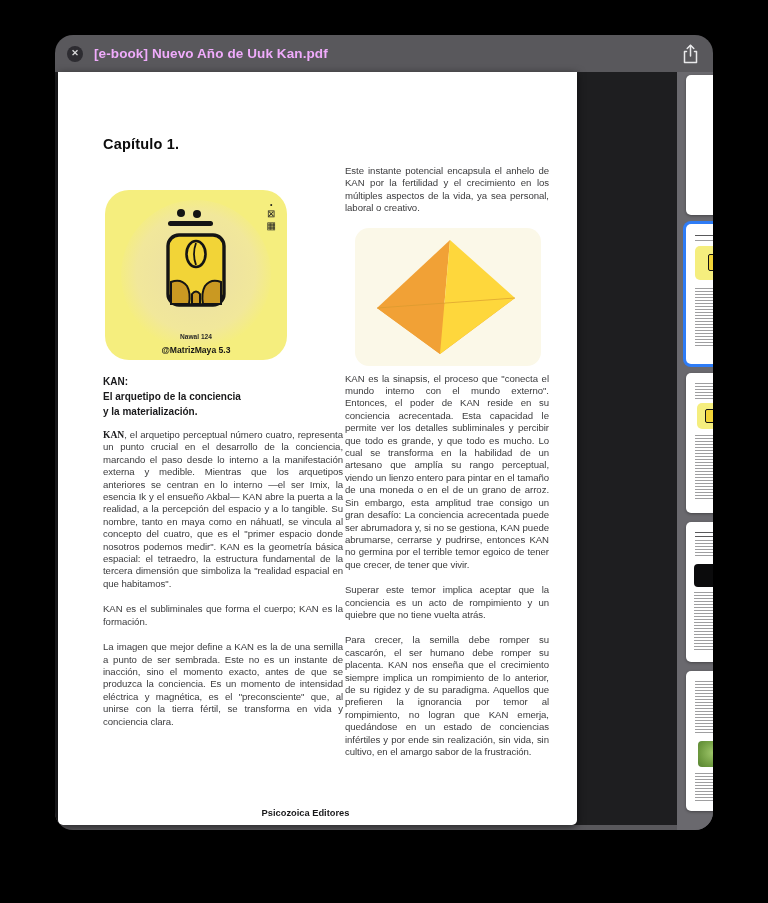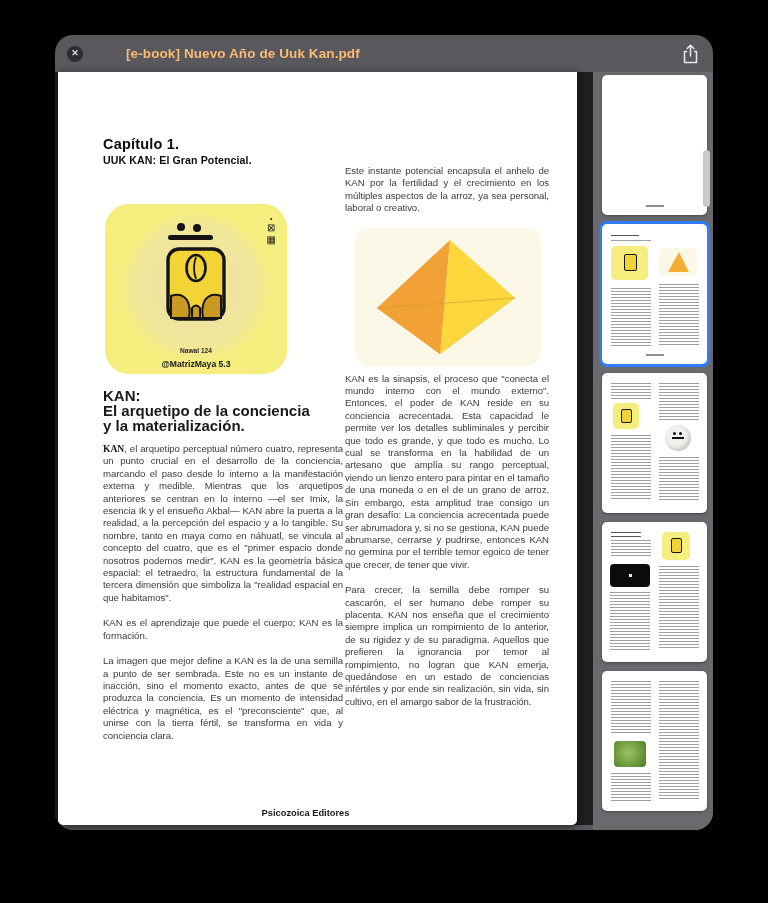--- a/index.html
+++ b/index.html
@@ -9,34 +9,34 @@
   }
   .window{
     position:absolute;left:55px;top:35px;width:658px;height:795px;
     background:#59585c;border-radius:18px;overflow:hidden;
     box-shadow:0 18px 40px rgba(0,0,0,.8);
   }
   
   .titlebar{position:absolute;left:0;top:0;right:0;height:37px;display:flex;align-items:center;padding:0 12px;box-sizing:border-box;gap:11px;}
   .close-btn{width:16px;height:16px;border-radius:50%;background:#2d2c31;display:flex;align-items:center;justify-content:center;cursor:pointer;flex:0 0 auto;}
   .close-btn span{color:#d9d9db;font-size:9px;font-weight:bold;line-height:1;}
-  .win-title{color:#fdba74;font-size:13.5px;font-weight:bold;letter-spacing:.1px;white-space:nowrap;margin-left:32px;}
+  .win-title{color:#f0abfc;font-size:13.5px;font-weight:bold;letter-spacing:.1px;white-space:nowrap;}
   .share-btn{margin-left:auto;width:22px;height:22px;display:flex;align-items:center;justify-content:center;cursor:pointer;}
   
   .content{position:absolute;left:0;top:37px;right:0;bottom:0;display:flex;}
-  .pdf-canvas{width:538px;height:753px;background:#1e1e20;position:relative;flex:0 0 auto;}
+  .pdf-canvas{width:622px;height:753px;background:#1e1e20;position:relative;flex:0 0 auto;}
   .doc-page{
     position:absolute;left:3px;top:0;width:519px;height:753px;background:#fff;
     border-radius:0 0 5px 5px;box-shadow:0 2px 8px rgba(0,0,0,.6);
   }
   .col-left{position:absolute;left:45px;top:63px;width:240px;}
   .col-right{position:absolute;left:287px;top:93px;width:204px;}
   h1.chap{margin:0;font-size:14.5px;line-height:18px;color:#0c0c0c;letter-spacing:.2px;}
   h2.chapsub{margin:0 0 0 0;font-size:10.6px;line-height:14px;color:#0c0c0c;letter-spacing:.1px;}
-  .section-heading{margin:14px 0 10px 0;font-size:15px;line-height:15px;font-weight:bold;color:#19191b;white-space:pre-line;}
+  .section-heading{margin:14px 0 10px 0;font-size:10px;line-height:15px;font-weight:bold;color:#19191b;white-space:pre-line;}
   p.body{margin:0 0 13px 0;font-size:9.6px;line-height:12.4px;color:#3b3b3d;text-align:justify;letter-spacing:-.05px;}
   p.body strong{color:#1c1c1e;font-family:Liberation Serif, serif;}
   .page-footer{position:absolute;left:0;top:736px;width:495px;text-align:center;font-size:9.3px;font-weight:bold;color:#1a1a1c;}
   
   .nawal-card{position:relative;width:182px;height:170px;margin:37px 0 0 2px;background:#f5ee7e;border-radius:24px;overflow:hidden;}
   .nawal-card::before{content:"";position:absolute;left:16px;top:10px;width:150px;height:150px;border-radius:50%;
     background:radial-gradient(circle at 50% 48%, rgba(233,220,170,.9) 0%, rgba(238,226,178,.55) 55%, rgba(245,238,126,0) 72%);}
   .nc-dot{position:absolute;width:8px;height:8px;border-radius:50%;background:#141414;}
   .nc-bar{position:absolute;left:63px;top:31px;width:45px;height:5px;border-radius:3px;background:#141414;}
   .nc-glyph{position:absolute;left:61px;top:43px;}
@@ -88,21 +88,20 @@
     </div>
   </div>
 
   <div class="content">
 
     <div class="pdf-canvas">
       <div class="doc-page">
 
         <div class="col-left">
           <h1 class="chap">Capítulo 1.</h1>
-          <h2 class="chapsub">UUK KAN: El Gran Potencial.</h2>
 
           <div class="nawal-card">
             <span class="nc-dot" style="left:72px;top:19px;"></span>
             <span class="nc-dot" style="left:88px;top:20px;"></span>
             <span class="nc-bar"></span>
             <svg class="nc-glyph" width="60" height="74" viewBox="0 0 60 74">
               <rect x="2" y="2" width="56" height="70" rx="11" fill="#f2d437" stroke="#141414" stroke-width="3.4"></rect>
               <path d="M5 71 V49 Q15 45 21 53 Q25 60 23 71 Z" fill="#ca9922" stroke="#141414" stroke-width="2"></path>
               <path d="M55 71 V49 Q45 45 39 53 Q35 60 37 71 Z" fill="#ca9922" stroke="#141414" stroke-width="2"></path>
               <path d="M26 71 V61 Q30 56 34 61 V71 Z" fill="#ca9922" stroke="#141414" stroke-width="2"></path>
@@ -116,37 +115,38 @@
             </div>
             <div class="nc-sub">Nawal 124</div>
             <div class="nc-credit">@MatrizMaya 5.3</div>
           </div>
 
           <h3 class="section-heading">KAN:
 El arquetipo de la conciencia
 y la materialización.</h3>
 
           <p class="body"><strong>KAN</strong><span>, el arquetipo perceptual número cuatro, representa un punto crucial en el desarrollo de la conciencia, marcando el paso desde lo interno a la manifestación externa y medible. Mientras que los arquetipos anteriores se centran en lo interno —el ser Imix, la esencia Ik y el ensueño Akbal— KAN abre la puerta a la realidad, a la percepción del espacio y a lo tangible. Su nombre, tanto en maya como en náhuatl, se vincula al concepto del cuatro, que es el "primer espacio donde nosotros podemos medir". KAN es la geometría básica espacial: el tetraedro, la estructura fundamental de la tercera dimensión que simboliza la "realidad espacial en que habitamos".</span></p>
-          <p class="body">KAN es el aprendizaje que puede el cuerpo; KAN es la formación.</p>
+          <p class="body">KAN es el subliminales que forma el cuerpo; KAN es la formación.</p>
           <p class="body">La imagen que mejor define a KAN es la de una semilla a punto de ser sembrada. Este no es un instante de inacción, sino el momento exacto, antes de que se produzca la conciencia. Es un momento de intensidad eléctrica y magnética, es el "preconsciente" que, al unirse con la tierra fértil, se transforma en vida y conciencia clara.</p>
         </div>
 
         <div class="col-right">
-          <p class="body">Este instante potencial encapsula el anhelo de KAN por la fertilidad y el crecimiento en los múltiples aspectos de la arroz, ya sea personal, laboral o creativo.</p>
+          <p class="body">Este instante potencial encapsula el anhelo de KAN por la fertilidad y el crecimiento en los múltiples aspectos de la vida, ya sea personal, laboral o creativo.</p>
 
           <div class="tetra-box">
             <svg width="186" height="138" viewBox="0 0 186 138">
               <polygon points="22,80 85,126 160,70" fill="#efa139"></polygon>
               <polygon points="95,12 22,80 85,126" fill="#f1a136"></polygon>
               <polygon points="95,12 85,126 160,70" fill="#fed73c"></polygon>
               <line x1="22" y1="80" x2="160" y2="70" stroke="#d79a2e" stroke-width="1" opacity="0.65"></line>
             </svg>
           </div>
 
           <p class="body">KAN es la sinapsis, el proceso que "conecta el mundo interno con el mundo externo". Entonces, el poder de KAN reside en su conciencia acrecentada. Esta capacidad le permite ver los detalles subliminales y percibir que todo es grande, y que todo es mucho. Lo cual se transforma en la habilidad de un artesano que amplía su rango perceptual, viendo un lienzo entero para pintar en el tamaño de una moneda o en el de un grano de arroz. Sin embargo, esta amplitud trae consigo un gran desafío: La conciencia acrecentada puede ser abrumadora y, si no se gestiona, KAN puede abrumarse, cerrarse y pudrirse, entonces KAN no germina por el terrible temor egoico de tener que crecer, de tener que vivir.</p>
+          <p class="body">Superar este temor implica aceptar que la conciencia es un acto de rompimiento y un quiebre que no tiene vuelta atrás.</p>
           <p class="body">Para crecer, la semilla debe romper su cascarón, el ser humano debe romper su placenta. KAN nos enseña que el crecimiento siempre implica un rompimiento de lo anterior, de su rigidez y de su paradigma. Aquellos que prefieren la ignorancia por temor al rompimiento, no logran que KAN emerja, quedándose en un estado de conciencias infértiles y por ende sin realización, sin vida, sin cultivo, en el amargo sabor de la frustración.</p>
         </div>
 
         <div class="page-footer">Psicozoica Editores</div>
       </div>
     </div>
 
     <div class="sidebar">
 
       <div class="thumb first">

